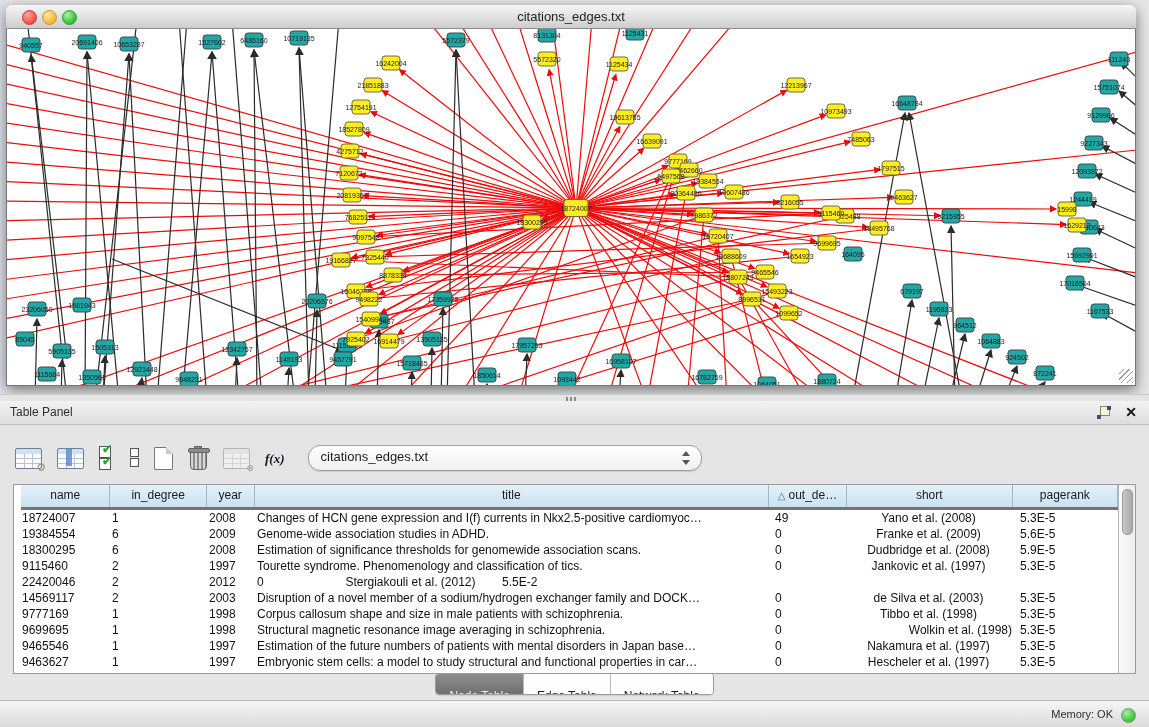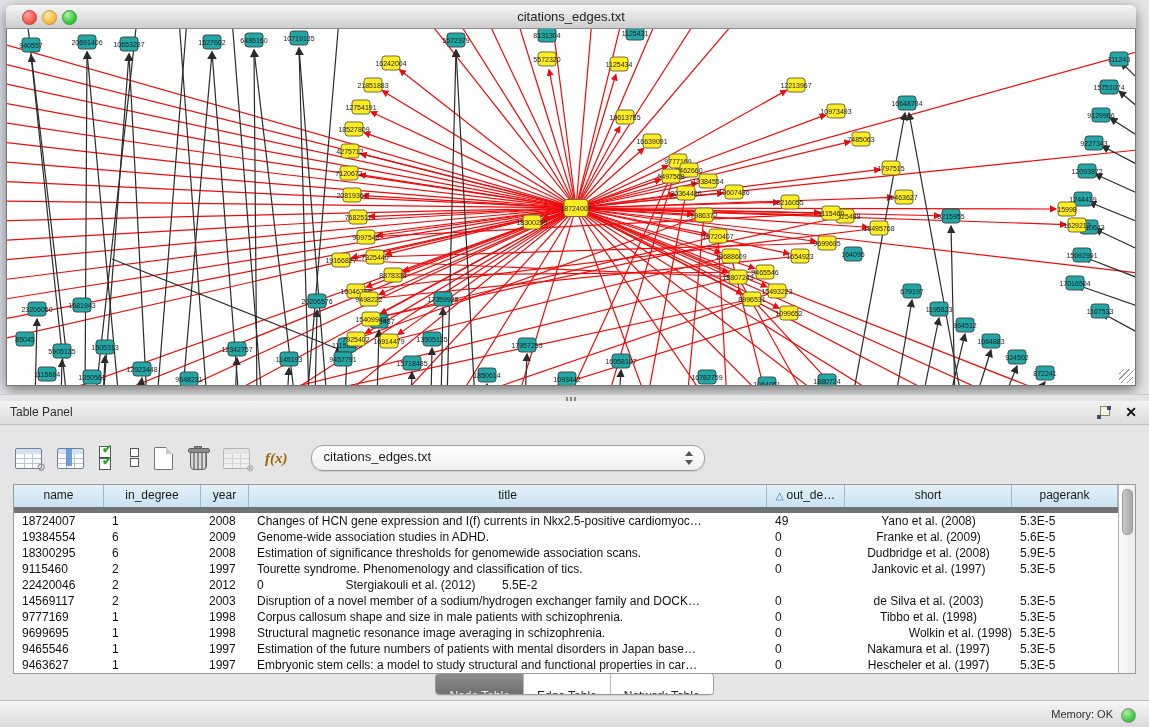--- a/index.html
+++ b/index.html
@@ -68,34 +68,34 @@
   .icon-rows .bx{position:absolute;left:0;width:7px;height:7px;background:#fff;border:1px solid #555;}
   .icon-rows .bx.b1{top:1px;} .icon-rows .bx.b2{top:11px;}
   .icon-doc{width:17px;height:21px;background:#fff;border:1px solid #777;border-radius:1px;position:relative;}
   .icon-doc::after{content:"";position:absolute;right:-1px;top:-1px;border-style:solid;border-width:0 7px 7px 0;
     border-color:#e5e5e5 #e5e5e5 #c9c9c9 #c9c9c9;}
   .icon-trash{width:20px;height:24px;position:relative;}
   .icon-trash .lid{position:absolute;left:0;top:2px;width:20px;height:3px;background:#8d8d8d;border-radius:2px;border:1px solid #636363;}
   .icon-trash .hndl{position:absolute;left:6px;top:0;width:6px;height:2px;background:#8d8d8d;border:1px solid #636363;}
   .icon-trash .bdy{position:absolute;left:2px;top:6px;width:15px;height:16px;border:1px solid #636363;border-radius:2px 2px 4px 4px;
     background:repeating-linear-gradient(90deg,#d8d8d8 0 2px,#8f8f8f 2px 4px);}
-  .icon-fx{font-family:"Liberation Serif",serif;font-style:italic;font-weight:bold;font-size:15px;color:#a16207;}
+  .icon-fx{font-family:"Liberation Serif",serif;font-style:italic;font-weight:bold;font-size:13px;color:#0f172a;}
 
   .dropdown{margin-left:8px;width:392px;height:24px;background:linear-gradient(#ffffff,#f0f0f0);
     border:1px solid #9f9f9f;border-radius:12px;position:relative;cursor:pointer;box-shadow:0 1px 1px rgba(0,0,0,.12);}
   .dropdown .val{font-size:13px;color:#1c1c1c;line-height:22px;padding-left:12px;}
   .dd-arrows{position:absolute;right:10px;top:4px;width:9px;height:16px;}
   .dd-arrows .up{position:absolute;top:1px;left:0;border-left:4px solid transparent;border-right:4px solid transparent;border-bottom:5px solid #555;}
   .dd-arrows .dn{position:absolute;bottom:1px;left:0;border-left:4px solid transparent;border-right:4px solid transparent;border-top:5px solid #555;}
 
   
   .table-wrap{position:absolute;left:13px;top:83px;width:1121px;height:188px;background:#fff;
     border:1px solid #9a9a9a;display:flex;}
   .grid{flex:1;overflow:hidden;}
-  .hdr{display:flex;height:22px;border-bottom:6px solid #737373;}
+  .hdr{display:flex;height:22px;border-bottom:3px solid #737373;margin-left:7px;}
   .hcell{box-sizing:border-box;background:linear-gradient(#e3f1f9,#c9e2f0);border-right:1px solid #9cb8c9;
     font-size:12px;color:#1a1a1a;text-align:center;line-height:21px;overflow:hidden;white-space:nowrap;cursor:pointer;}
   .hcell .sort{color:#3a77a8;font-size:10px;margin-right:3px;}
   .trow{display:flex;height:16px;cursor:default;}
   .tcell{box-sizing:border-box;font-size:12px;color:#111;line-height:16px;padding-left:8px;
     overflow:hidden;white-space:nowrap;}
   .tcell.center{text-align:center;padding-left:0;}
   .vscroll{width:16px;border-left:1px solid #b5b5b5;background:linear-gradient(90deg,#fafafa,#ececec);position:relative;}
   .vthumb{position:absolute;left:3px;top:4px;width:9px;height:44px;border-radius:5px;
     background:linear-gradient(90deg,#c9c9c9,#a8a8a8);border:1px solid #9a9a9a;cursor:pointer;}

